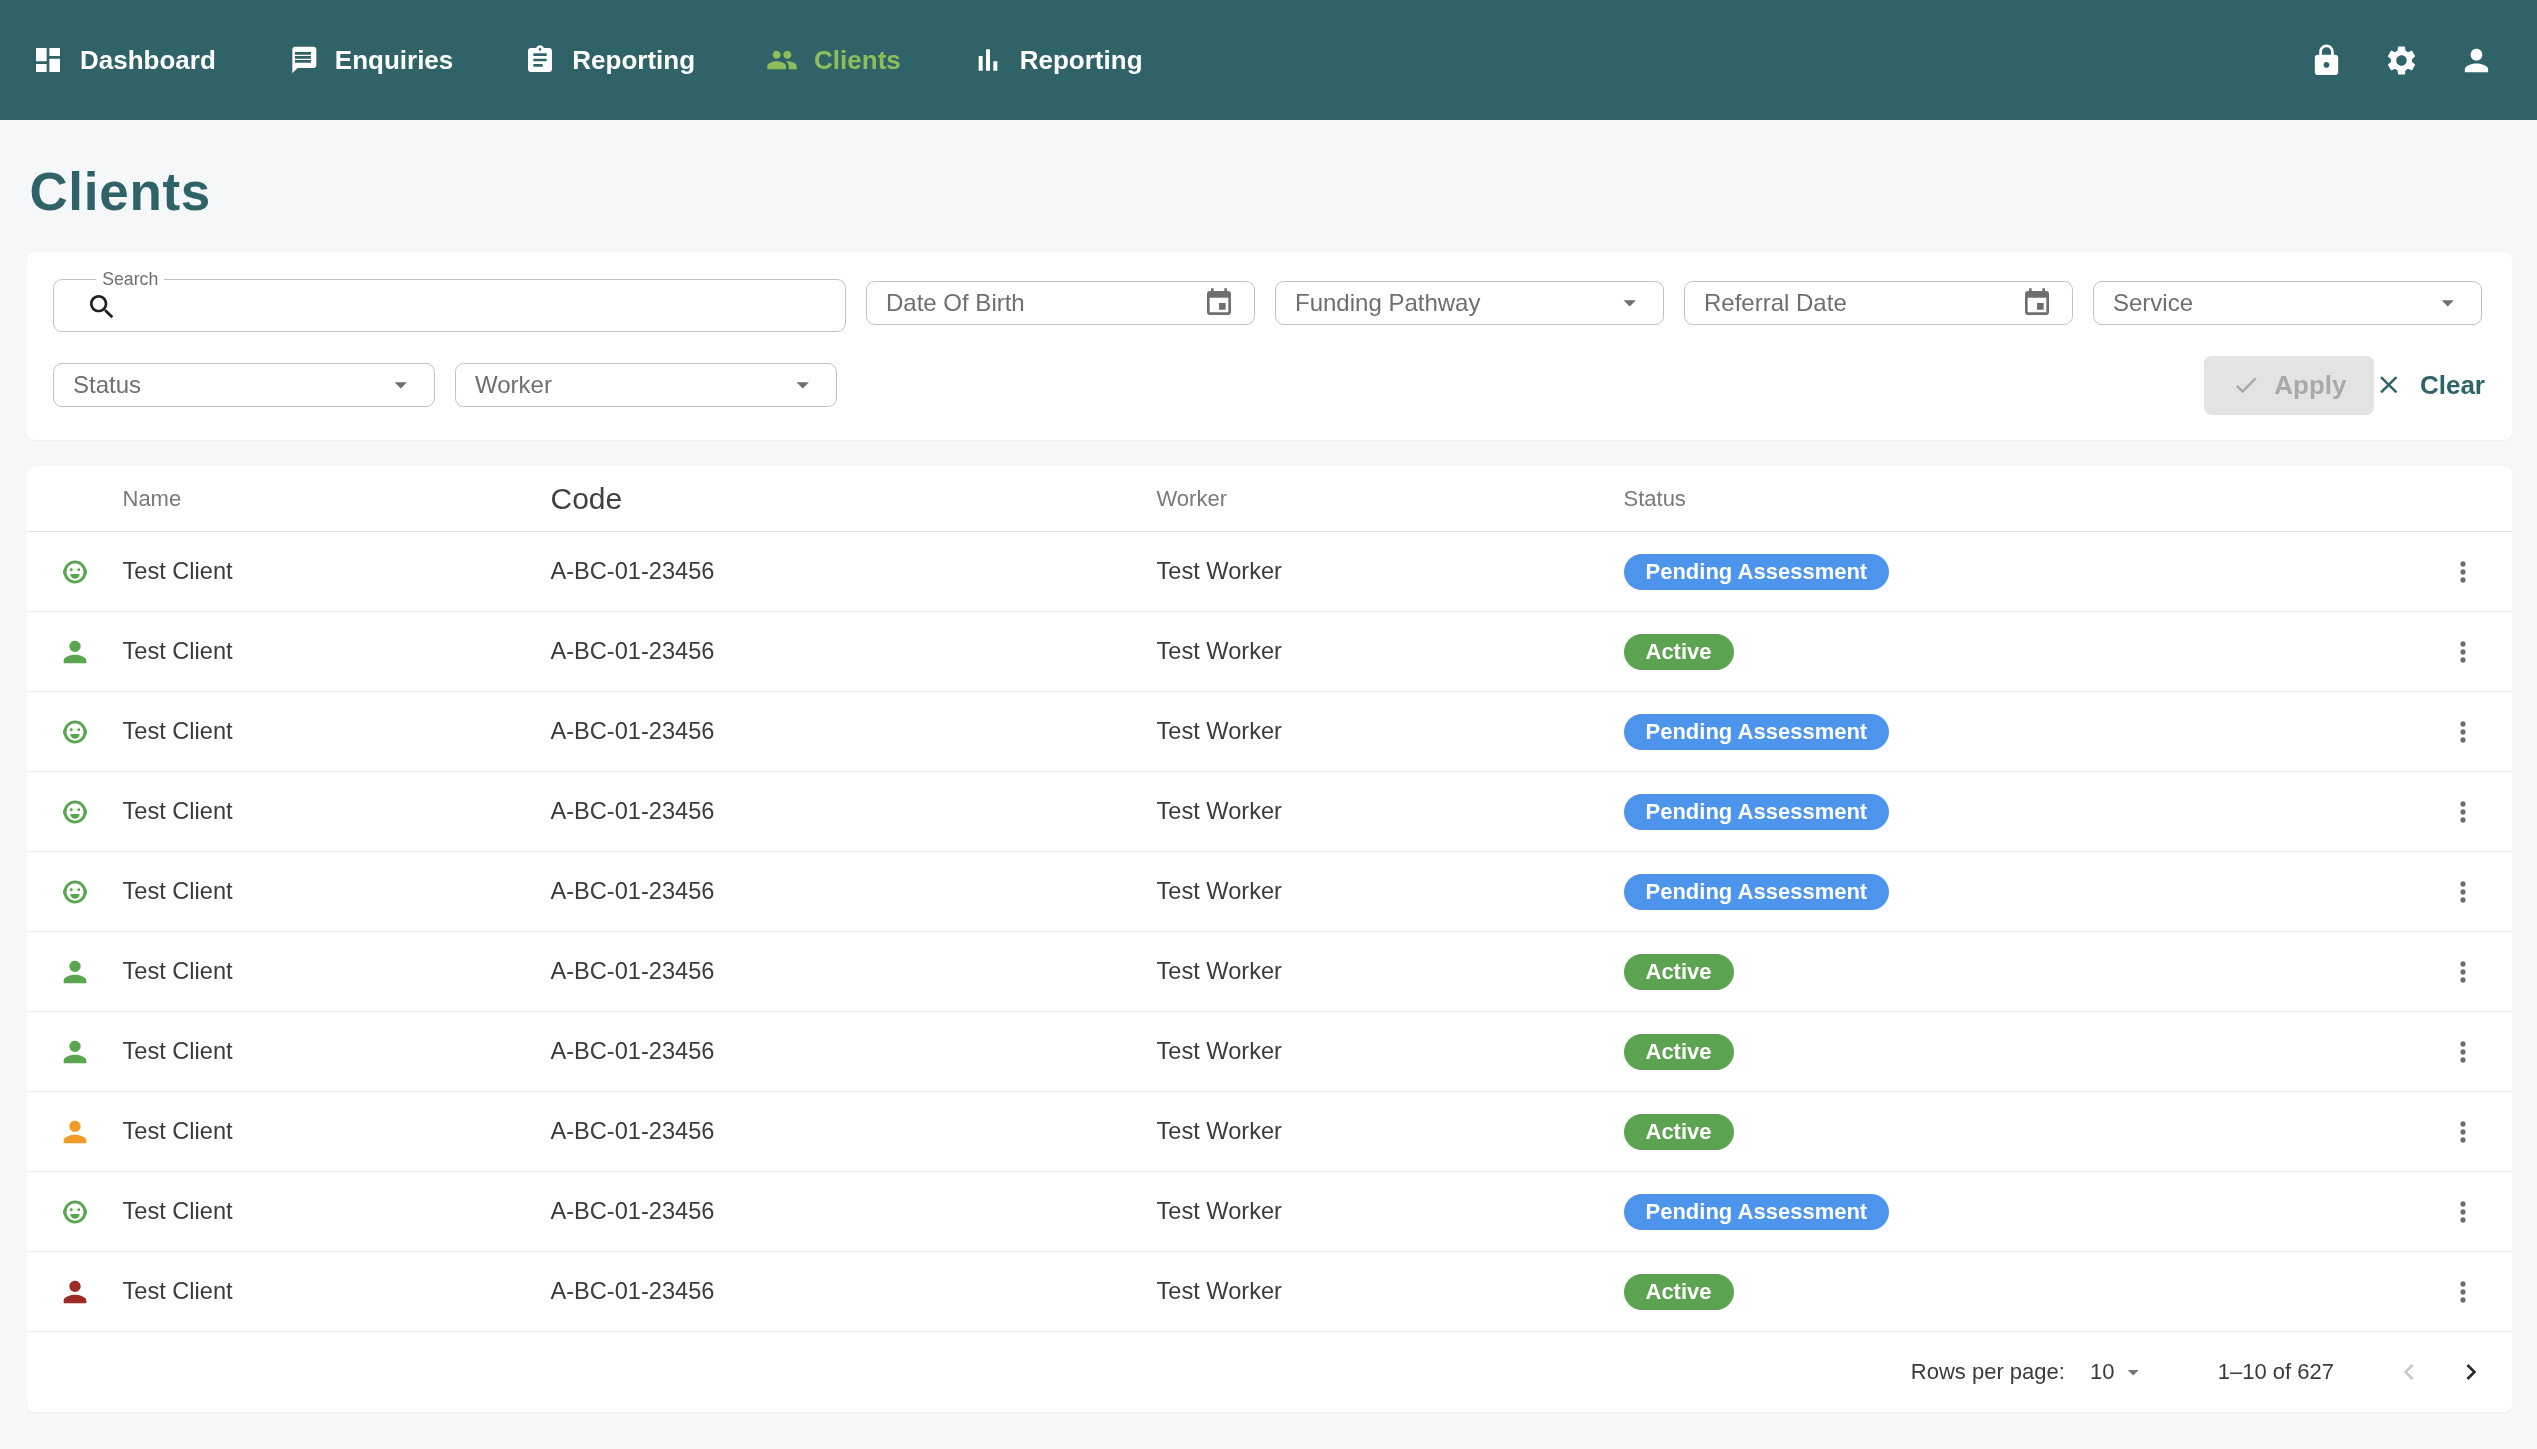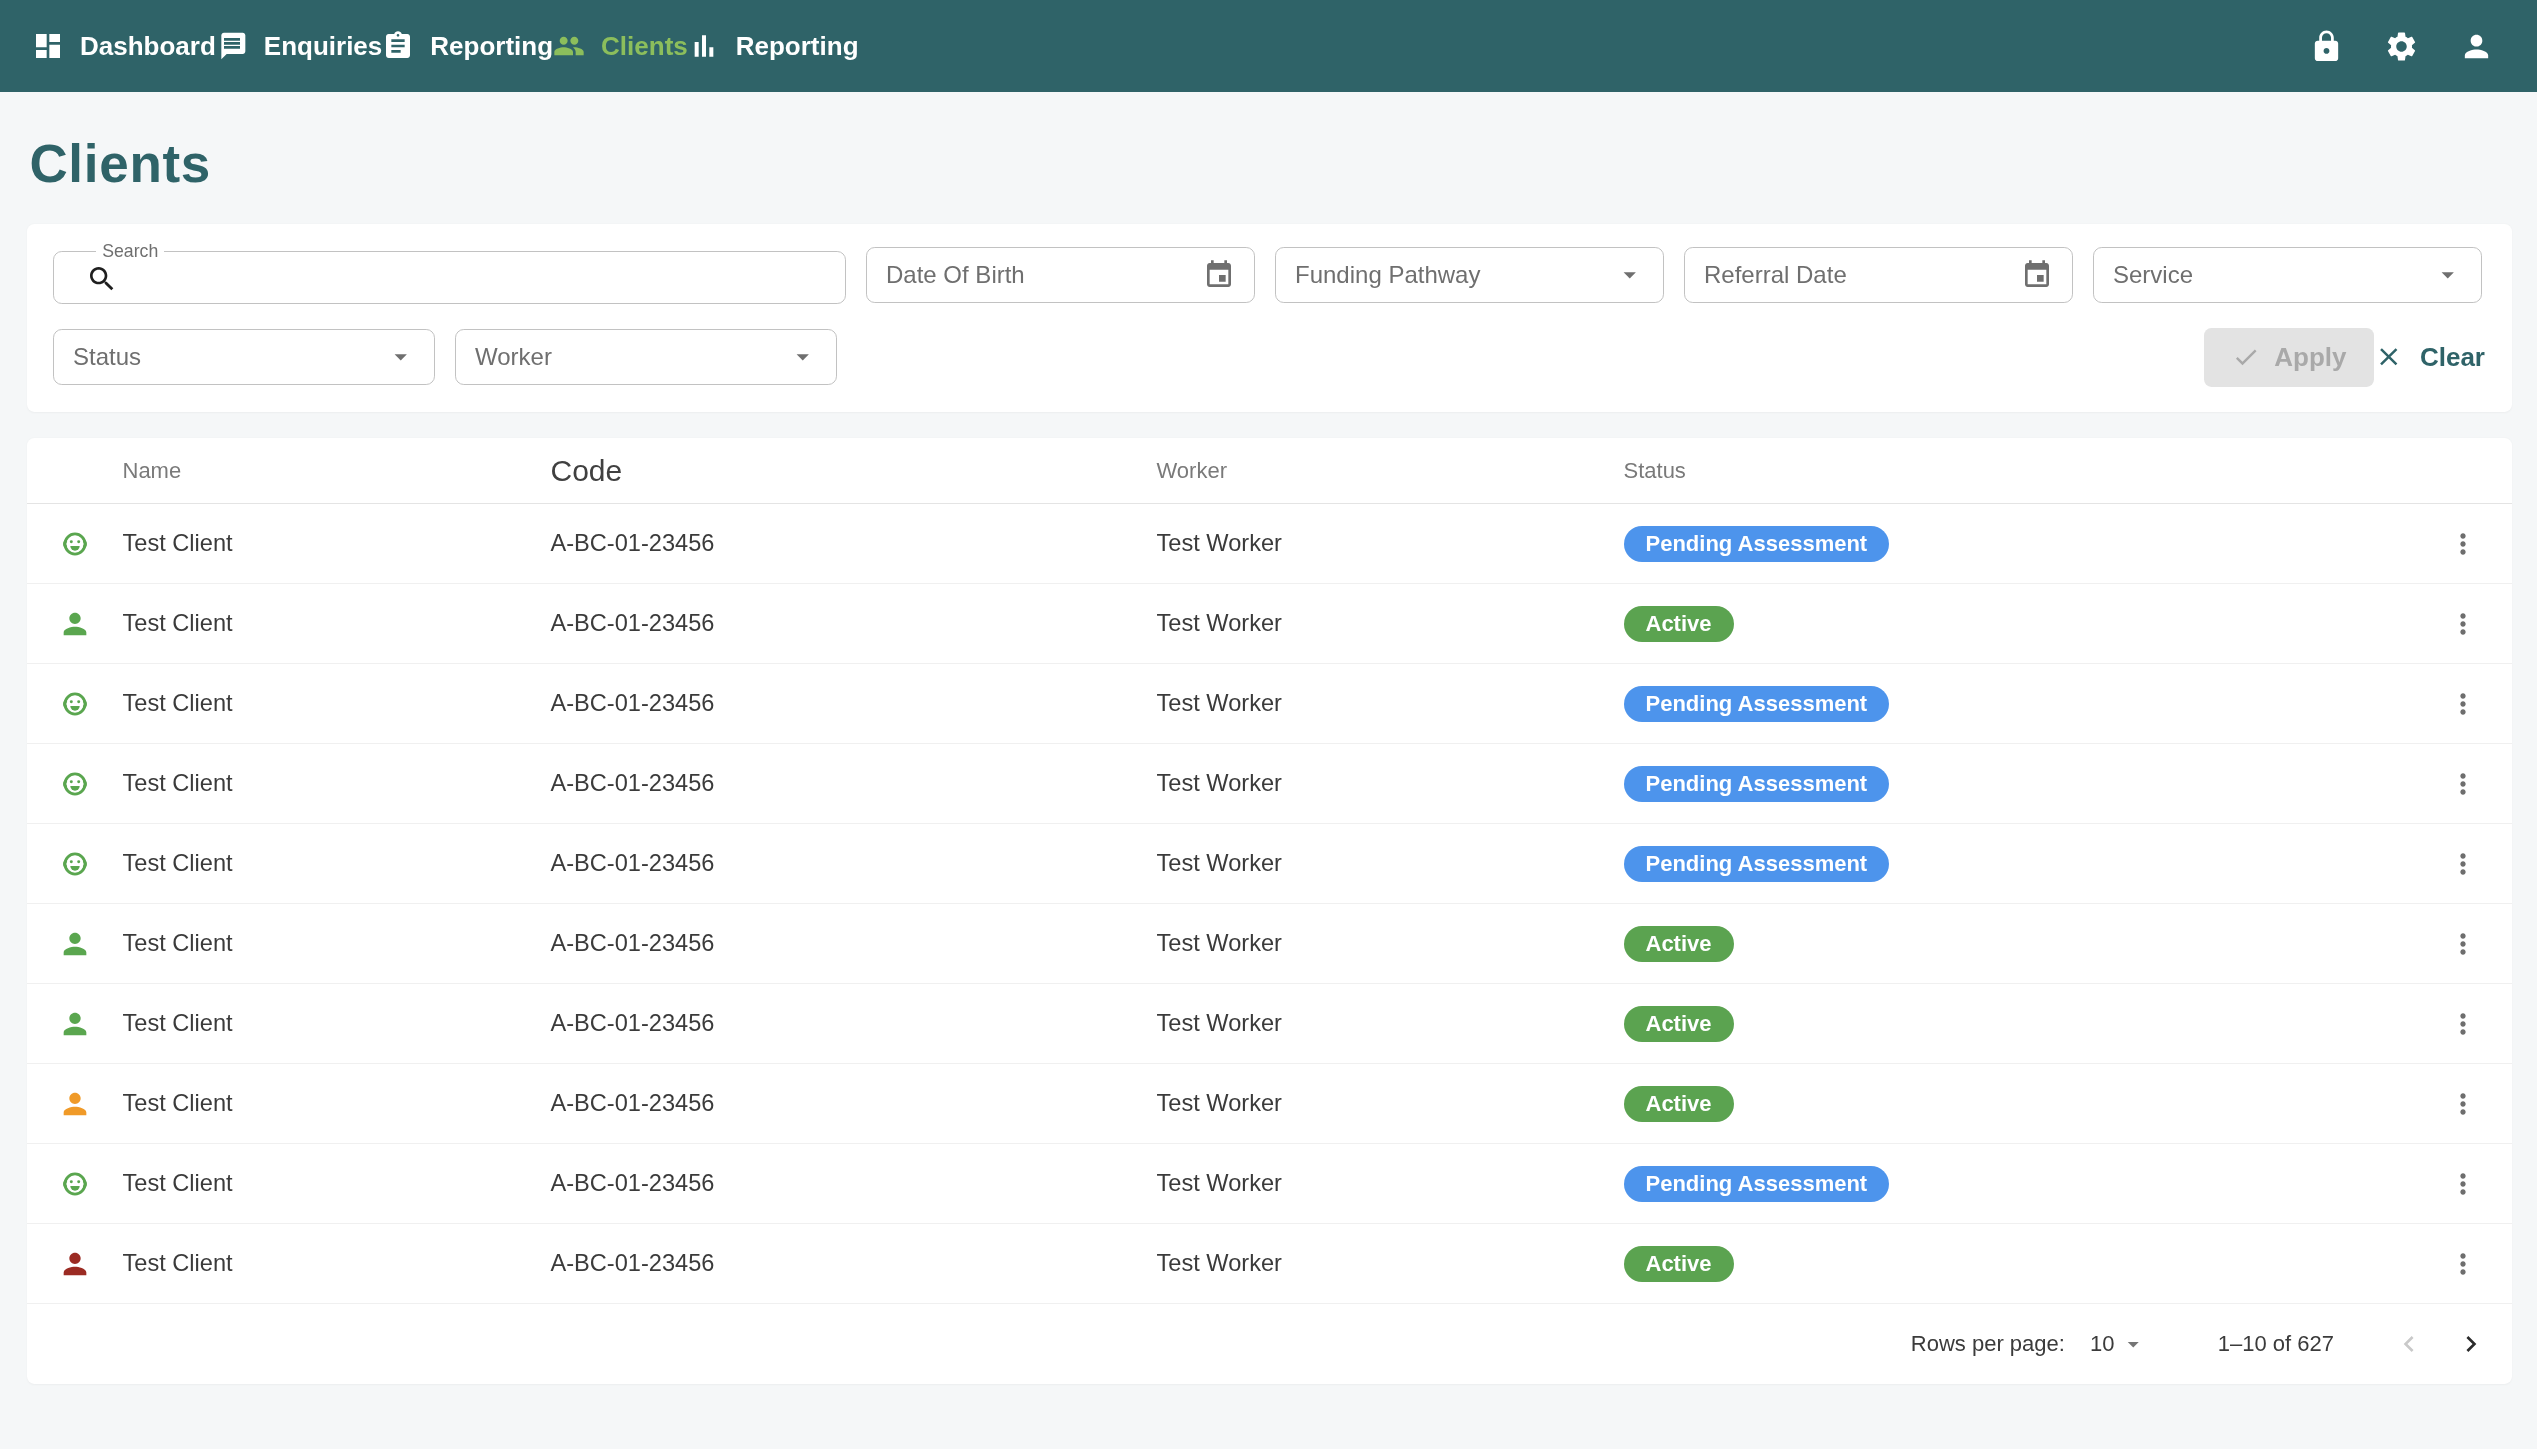--- a/index.html
+++ b/index.html
@@ -7,23 +7,23 @@
   body {
     font-family: "Liberation Sans", sans-serif;
     background:#F5F7F8;
     color:#3B3B3B;
     overflow:hidden;
   }
   svg { display:block; }
 
   
   .navbar {
-    height:92px; background:#2F6368;
+    height:120px; background:#2F6368;
     display:flex; align-items:center;
-    padding:0 44px 0 32px; 
+    padding:0 44px 0 32px; gap:71px;
   }
   .nav-item {
     display:flex; align-items:center; gap:16px;
     color:#FFFFFF; font-size:26px; font-weight:700; cursor:pointer;
     background:none; border:none; font-family:inherit;
   }
   .nav-item svg { width:32px; height:32px; fill:currentColor; }
   .nav-item.active { color:#8CBE5C; }
   .nav-right { margin-left:auto; display:flex; align-items:center; gap:40px; }
   .icon-btn { background:none; border:none; cursor:pointer; color:#FFFFFF; }
@@ -35,21 +35,21 @@
 
   
   .filter-card {
     background:#FFFFFF; border-radius:7.4px; padding:22px 26.5px 25px 26.5px;
     box-shadow:0 0.7px 2.2px rgba(0,0,0,0.04);
   }
   .filter-row { display:flex; align-items:center; gap:20px; }
   .filter-row + .filter-row { margin-top:23.6px; }
 
   .field {
-    height:56px; border:0.7px solid #C2C2C2; border-radius:8.8px;
+    height:44px; border:0.7px solid #C2C2C2; border-radius:8.8px;
     display:flex; align-items:center; padding:0 19px;
     color:#6F6F6F; font-size:24px; background:#fff; cursor:pointer;
   }
   .field .f-label { flex:1; }
   .field svg.cal { width:32px; height:32px; fill:#6F6F6F; }
   .field svg.drop { width:29.5px; height:29.5px; fill:#6F6F6F; }
   .w-date { width:389px; }
   .w-select { width:389px; }
   .w-select2 { width:382px; }
 

